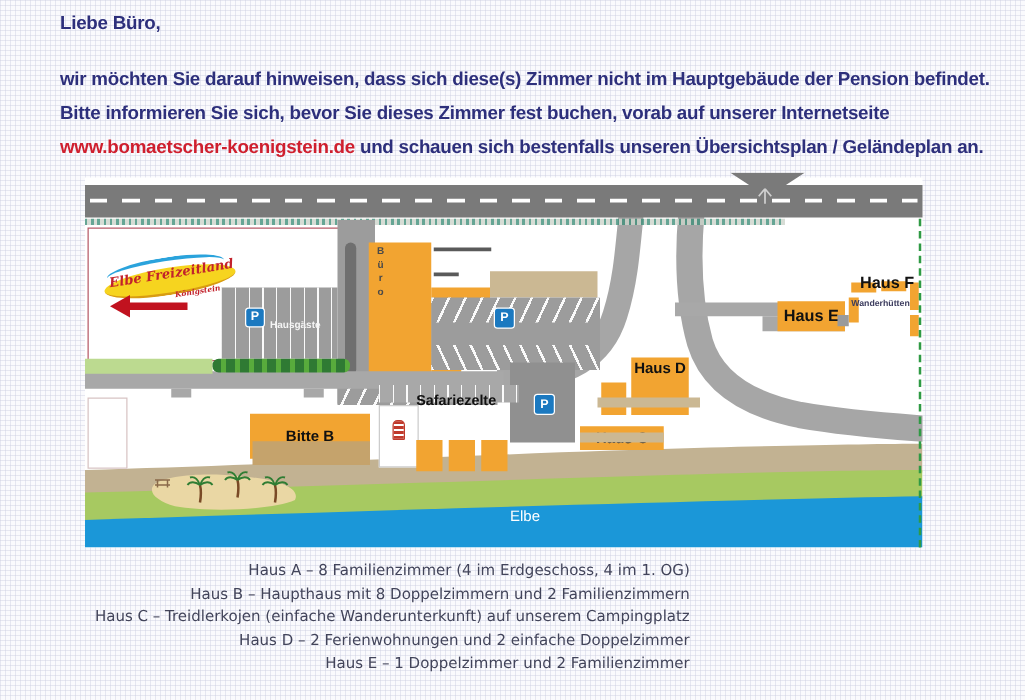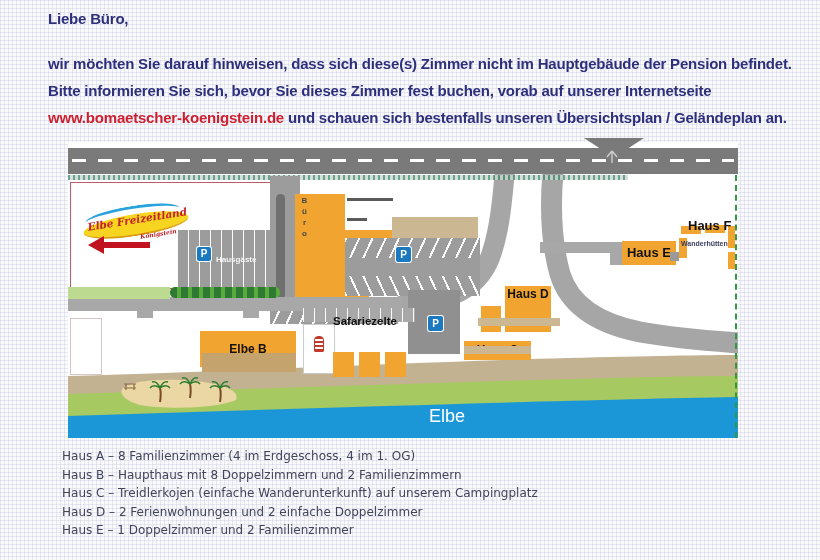--- a/index.html
+++ b/index.html
@@ -111,21 +111,21 @@
   <div class="abs psign" style="left:428px;top:316px;width:15px;height:15px;line-height:15px;">P</div>
 
   <div class="abs path" style="left:68px;top:297px;width:335px;height:14px;"></div>
   <div class="abs path vstripes" style="left:303px;top:308px;width:112px;height:14px;"></div>
   <div class="abs path" style="left:137px;top:311px;width:16px;height:7px;"></div>
   <div class="abs path" style="left:243px;top:311px;width:16px;height:7px;"></div>
   <div class="abs" style="left:68px;top:287px;width:102px;height:12px;background:#bcda90;"></div>
   <div class="abs hedge" style="left:170px;top:287px;width:110px;height:11px;"></div>
 
   <div class="abs" style="left:70px;top:318px;width:30px;height:55px;background:#fff;border:1px solid #d8c4c4;"></div>
-  <div class="abs bld haus-label" style="left:200px;top:317px;width:96px;height:36px;line-height:36px;">Elbe B</div>
+  <div class="abs bld haus-label" style="left:200px;top:317px;width:96px;height:36px;line-height:36px;">Bitte B</div>
   <div class="abs" style="left:202px;top:353px;width:94px;height:19px;background:#c5a36c;"></div>
 
   <div class="abs" style="left:303px;top:324px;width:30px;height:48px;background:#fff;border:1px solid #ccc;"></div>
   <div class="abs" style="left:314px;top:336px;width:8px;height:14px;background:repeating-linear-gradient(180deg,#c0392b 0 2px,#fff 2px 4px);border:1px solid #c0392b;border-radius:4px 4px 1px 1px;"></div>
   <div class="abs haus-label" style="left:333px;top:315px;width:82px;font-size:11.5px;text-align:left;">Safariezelte</div>
   <div class="abs bld" style="left:333px;top:338px;width:21px;height:25px;"></div>
   <div class="abs bld" style="left:359px;top:338px;width:21px;height:25px;"></div>
   <div class="abs bld" style="left:385px;top:338px;width:21px;height:25px;"></div>
 
   <div class="abs bld" style="left:505px;top:272px;width:46px;height:46px;"></div>
@@ -143,23 +143,23 @@
   <div class="abs bld" style="left:705px;top:211px;width:20px;height:8px;"></div>
   <div class="abs bld" style="left:728px;top:212px;width:7px;height:22px;"></div>
   <div class="abs bld" style="left:679px;top:224px;width:8px;height:20px;"></div>
   <div class="abs bld" style="left:728px;top:238px;width:7px;height:17px;"></div>
   <div class="abs" style="left:670px;top:252px;width:9px;height:9px;background:#9a9a9a;"></div>
   <div class="abs haus-label" style="left:688px;top:219px;width:52px;font-size:13px;text-align:left;">Haus F</div>
   <div class="abs" style="left:681px;top:240px;font-size:7px;font-weight:bold;color:#3c3c5e;">Wanderhütten</div>
 
   <div class="abs" style="left:735px;top:175px;height:263px;border-left:2px dashed #2f9a44;"></div>
 
-  <div class="abs" style="left:375px;top:406px;width:90px;text-align:right;color:#fff;font-size:18px;">Elbe</div>
+  <div class="abs" style="left:375px;top:406px;width:90px;text-align:center;color:#fff;font-size:12px;">Elbe</div>
 
-  <div class="abs legend" style="left:62px;top:447px;">
+  <div class="abs legend" style="left:76px;top:447px;text-align:right;">
     <div>Haus A – 8 Familienzimmer (4 im Erdgeschoss, 4 im 1. OG)</div>
     <div>Haus B – Haupthaus mit 8 Doppelzimmern und 2 Familienzimmern</div>
     <div>Haus C – Treidlerkojen (einfache Wanderunterkunft) auf unserem Campingplatz</div>
     <div>Haus D – 2 Ferienwohnungen und 2 einfache Doppelzimmer</div>
     <div>Haus E – 1 Doppelzimmer und 2 Familienzimmer</div>
   </div>
 
 </div>
 
 </body></html>

